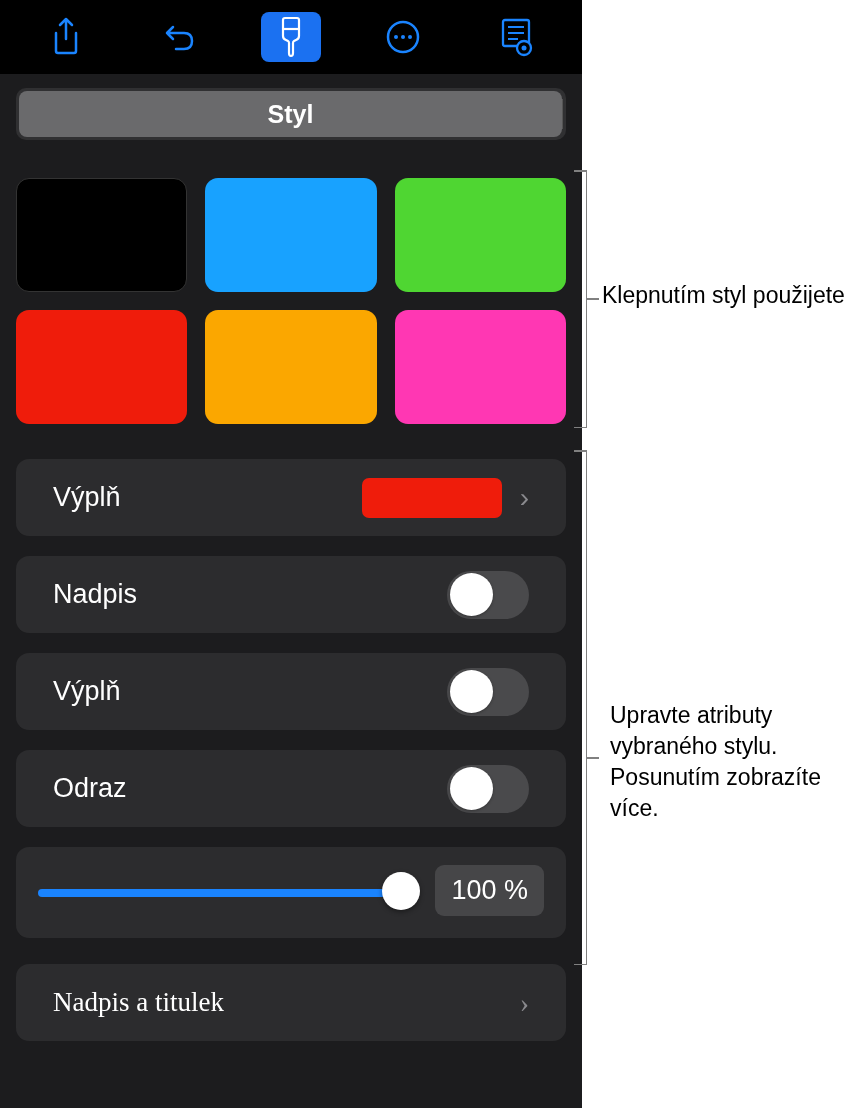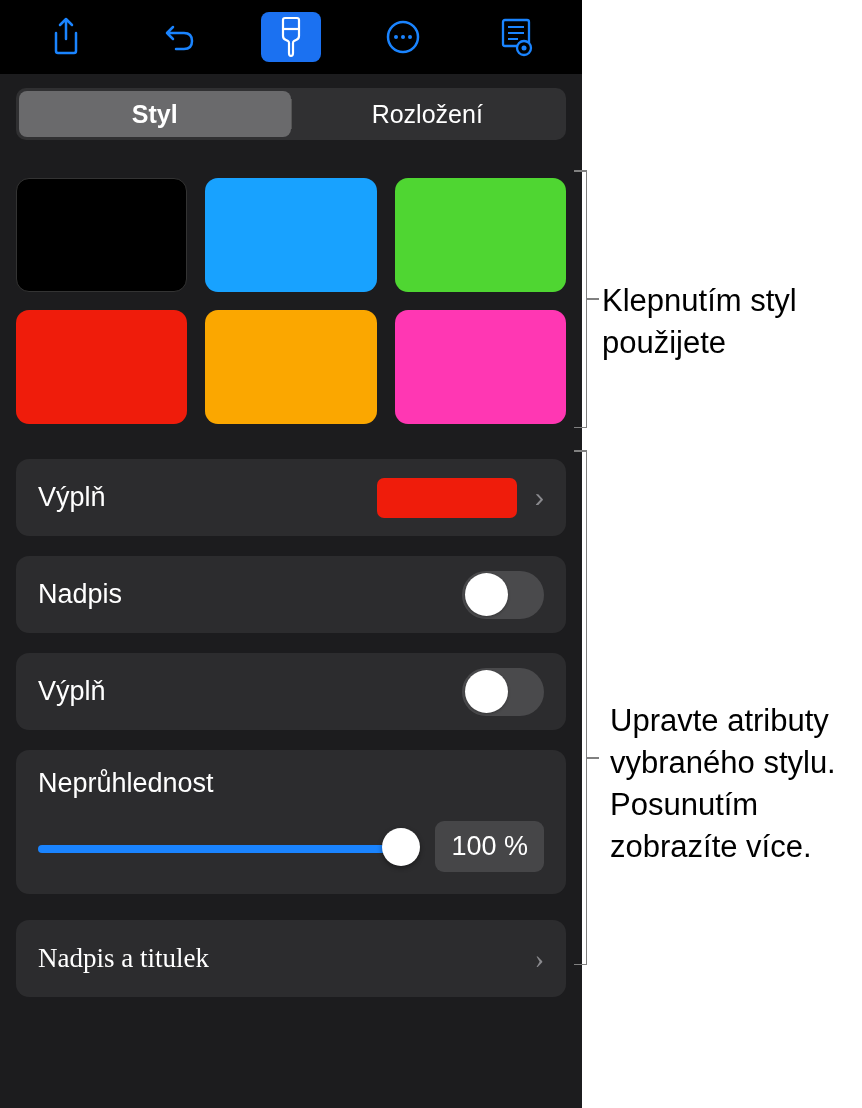--- a/index.html
+++ b/index.html
@@ -91,21 +91,21 @@
       display: flex;
       flex-direction: column;
       gap: 20px;
     }
     .row {
       background: #2c2c2e;
       border-radius: 13px;
       height: 77px;
       display: flex;
       align-items: center;
-      padding: 0 22px;
+      padding: 0 37px;
     }
     .row-label {
       flex: 1;
       font-size: 27px;
       color: #fff;
     }
     .fill-swatch {
       width: 140px;
       height: 40px;
       border-radius: 7px;
@@ -178,21 +178,21 @@
       border-radius: 9px;
       padding: 10px 16px;
       font-size: 27px;
       color: #fff;
       min-width: 95px;
       text-align: center;
     }
     .callouts {
       flex: 1;
       position: relative;
-      font-size: 31px;
+      font-size: 23px;
       color: #000;
       line-height: 1.35;
     }
     .co {
       position: absolute;
     }
     .bracket {
       position: absolute;
       border-right: 1.5px solid #808080;
     }
@@ -252,21 +252,20 @@
           <circle cx="26" cy="31" r="7" stroke="#1a84ff" stroke-width="2.3" fill="#000"></circle>
           <circle cx="26" cy="31" r="2.5" fill="#1a84ff"></circle>
         </svg>
       </div>
     </div>
 
     <div class="content">
       <div class="seg">
         <div class="seg-item sel">Styl</div>
         <div class="seg-div"></div>
-        <div class="seg-item">Rozložení</div>
       </div>
 
       <div class="swatches">
         <div class="sw" style="background:#000000;border:1px solid #333"></div>
         <div class="sw" style="background:#18a2ff"></div>
         <div class="sw" style="background:#4fd632"></div>
         <div class="sw" style="background:#ef1c0b"></div>
         <div class="sw" style="background:#fba700"></div>
         <div class="sw" style="background:#ff37b3"></div>
       </div>
@@ -285,23 +284,28 @@
             </div>
         </div>
 
         <div class="row">
           <div class="row-label">Výplň</div>
           <div class="toggle">
               <div class="knob"></div>
             </div>
         </div>
 
+        <div class="row">
+          <div class="row-label">Odraz</div>
+          <div class="toggle">
+              <div class="knob"></div>
+            </div>
+        </div>
 
         <div class="opacity-row">
-          <div class="op-label">Neprůhlednost</div>
           <div class="op-controls">
             <div class="slider">
               <div class="track"></div>
               <div class="thumb"></div>
             </div>
             <div class="op-val">100 %</div>
           </div>
         </div>
 
         <div class="row" style="margin-top:6px;font-family:Liberation Serif, serif;">

